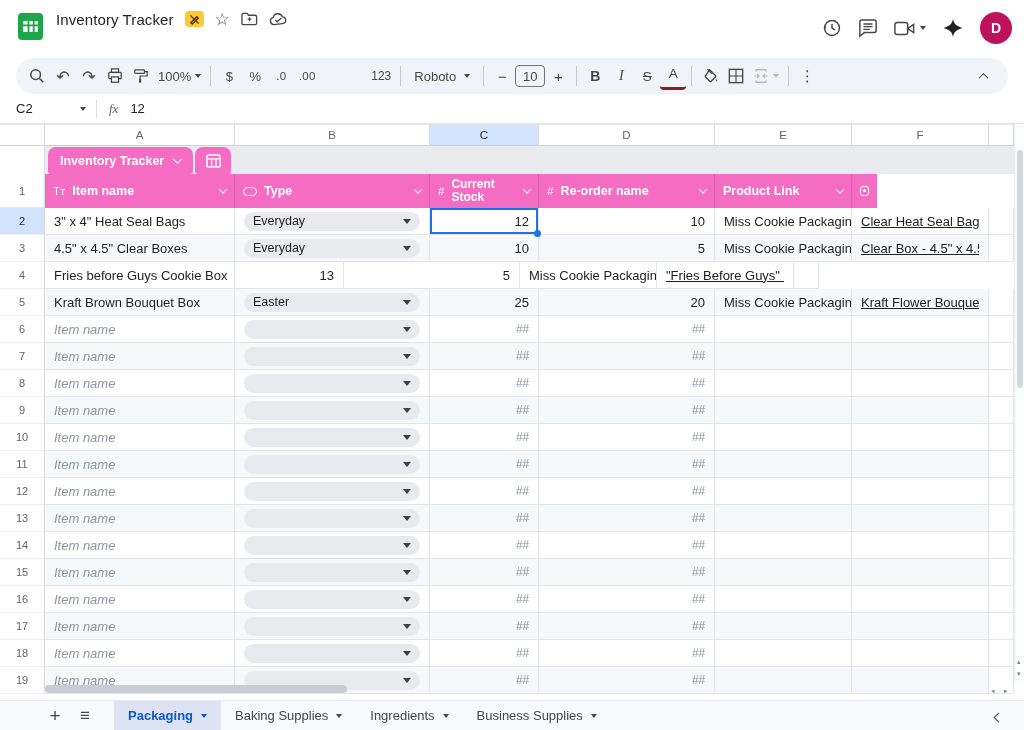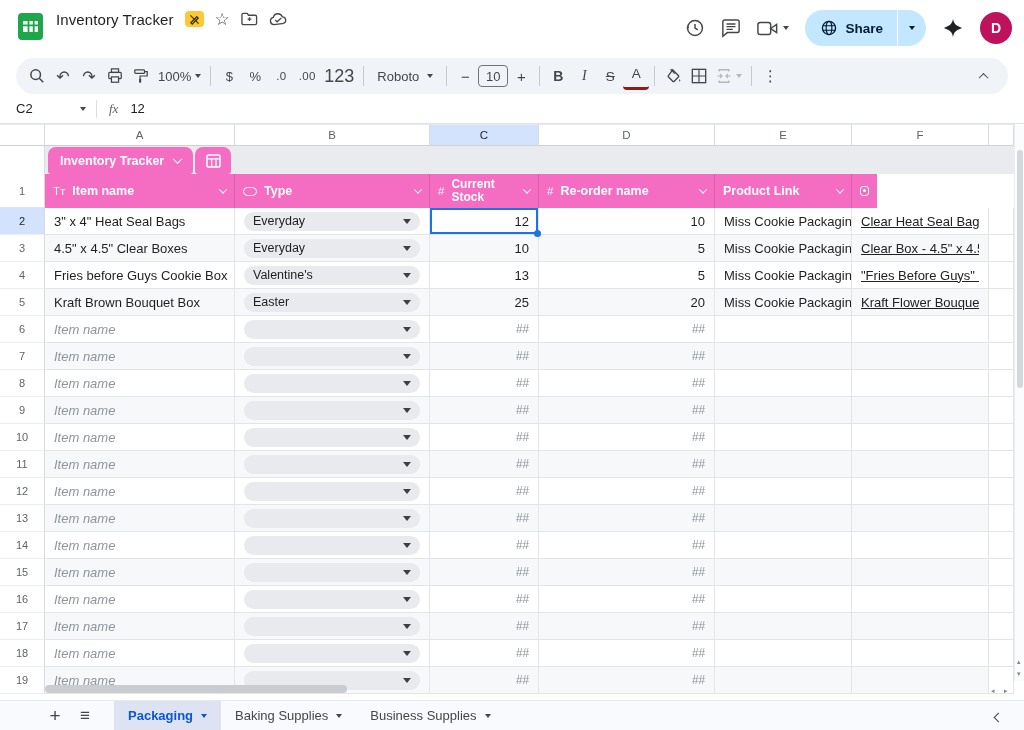--- a/index.html
+++ b/index.html
@@ -158,34 +158,20 @@
             <path d="M6 5.5 h10 M6 8.5 h10 M6 11.5 h7" stroke="#444746" stroke-width="1.5"></path>
           </svg>
       </span>
       <span class="tb-ico" style="gap:5px; display:flex;">
         <svg width="21" height="15" viewBox="0 0 23 16">
             <rect x="1" y="1.5" width="14" height="13" rx="2.5" fill="none" stroke="#444746" stroke-width="1.6"></rect>
             <path d="M15 8 l6.5 -4.5 v9 Z" fill="none" stroke="#444746" stroke-width="1.6"></path>
           </svg>
         <span class="tri-down" style="border-top-width:4px;border-left-width:3.5px;border-right-width:3.5px;"></span>
       </span>
-      <div class="share-pill">
-        <div class="share-main">
-          <svg width="16" height="16" viewBox="0 0 18 18">
-              <circle cx="9" cy="9" r="7.4" fill="none" stroke="#001d35" stroke-width="1.5"></circle>
-              <ellipse cx="9" cy="9" rx="3.2" ry="7.4" fill="none" stroke="#001d35" stroke-width="1.3"></ellipse>
-              <path d="M2 6.5 h14 M2 11.5 h14" stroke="#001d35" stroke-width="1.3"></path>
-            </svg>
-          <span>Share</span>
-        </div>
-        <div class="share-div"></div>
-        <div class="share-arrow">
-          <span class="tri-down" style="border-top-width:4px;border-left-width:3.5px;border-right-width:3.5px;"></span>
-        </div>
-      </div>
       <span class="tb-ico">
         <svg width="22" height="22" viewBox="0 0 24 24">
             <path d="M12 2 C12.9 7.2 14.5 9.3 22 12 C14.5 14.7 12.9 16.8 12 22 C11.1 16.8 9.5 14.7 2 12 C9.5 9.3 11.1 7.2 12 2 Z" fill="#202124"></path>
           </svg>
       </span>
       <div class="avatar">D</div>
     </div>
   </div>
 
   <div class="toolbar">
@@ -213,21 +199,21 @@
     </span>
     <span class="t-btn">
       <span class="t-text">100%</span>
       <span class="tri-down" style="border-top-width:4px;border-left-width:3.5px;border-right-width:3.5px;"></span>
     </span>
     <span class="t-div"></span>
     <span class="t-btn">$</span>
     <span class="t-btn">%</span>
     <span class="t-btn dec-g">.0</span>
     <span class="t-btn dec-g">.00</span>
-    <span class="t-btn" style="font-size:18px;">123</span>
+    <span class="t-btn" style="font-size:12px;margin-left:47px;">123</span>
     <span class="t-div"></span>
     <span class="t-btn" style="min-width:72px; justify-content:space-between; padding:0 8px;">
       <span class="t-text">Roboto</span>
       <span class="tri-down" style="border-top-width:4px;border-left-width:3.5px;border-right-width:3.5px;"></span>
     </span>
     <span class="t-div"></span>
     <span class="t-btn" style="font-size:15px;">−</span>
     <span class="fontsize-box">10</span>
     <span class="t-btn" style="font-size:15px;">+</span>
     <span class="t-div"></span>
@@ -363,26 +349,20 @@
           <div class="cell cnum" style="width: 176px;">5</div>
           <div class="cell " style="width: 137px;">Miss Cookie Packaging</div>
           <div class="cell " style="width: 137px;">
             <span class="linktxt">Clear Box - 4.5" x 4.5" x 3</span>
           </div>
           <div class="cell cg" style="width: 25px;"></div>
         </div>
         <div class="row">
           <div class="rh">4</div>
           <div class="cell " style="width: 190px;">Fries before Guys Cookie Box</div>
-          <div class="cell " style="width: 195px;">
-            <div class="pill">
-              <span>Valentine's</span>
-              <span class="tri-down"></span>
-            </div>
-          </div>
           <div class="cell cnum" style="width: 109px;">13</div>
           <div class="cell cnum" style="width: 176px;">5</div>
           <div class="cell " style="width: 137px;">Miss Cookie Packaging</div>
           <div class="cell " style="width: 137px;">
             <span class="linktxt">"Fries Before Guys" Frenc</span>
           </div>
           <div class="cell cg" style="width: 25px;"></div>
         </div>
         <div class="row band">
           <div class="rh">5</div>
@@ -630,20 +610,24 @@
     <div id="tabs" style="display:flex; align-items:flex-end;">
         <div class="tab active">
           <span>Packaging</span>
           <span class="tri-down"></span>
         </div>
         <div class="tab">
           <span>Baking Supplies</span>
           <span class="tri-down"></span>
         </div>
         <div class="tab">
+          <span>Ingredients</span>
+          <span class="tri-down"></span>
+        </div>
+        <div class="tab">
           <span>Business Supplies</span>
           <span class="tri-down"></span>
         </div>
       </div>
     <span class="bb-right"><span class="chev" style="transform:rotate(135deg);"></span></span>
   </div>
 
 </div>
 
 </body></html>

